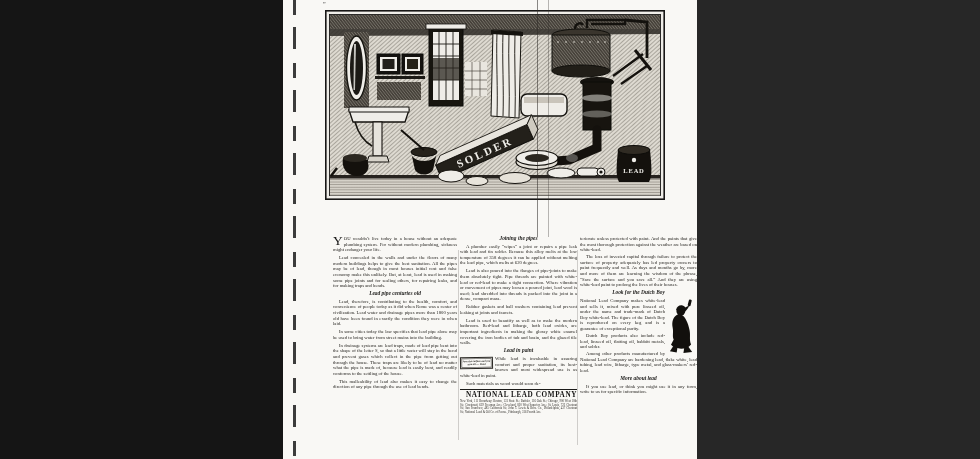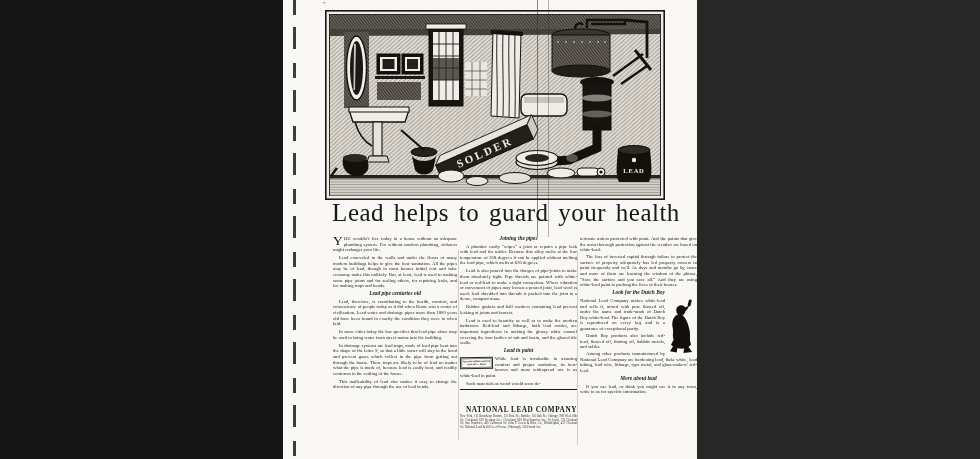--- a/index.html
+++ b/index.html
@@ -61,21 +61,21 @@
   .slogan-badge{
     float:left;width:33px;height:12px;margin:1px 2px 1px 0;
     border:1px solid #2a2824;box-shadow:inset 0 0 0 .6px #f9f8f5, inset 0 0 0 1.1px #2a2824;
     font-size:2.7px;line-height:3.4px;text-align:center;
     font-style:italic;font-weight:bold;padding-top:2px;box-sizing:border-box;
     transform:rotate(-1deg);
   }
   .dutch-boy{float:right;width:30px;height:56px;margin:1px 0 0 2px;}
   .dutch-boy svg{display:block;width:30px;height:56px;}
 
-  .footer{margin-top:3px;border-top:1.4px solid #1c1b19;padding-top:18px;}
+  .footer{margin-top:3px;border-top:1.4px solid #1c1b19;padding-top:3px;}
   .footer .company{
     font-size:7.2px;font-weight:bold;letter-spacing:.6px;text-align:center;
     margin:0 0 1px 0;color:#161514;white-space:nowrap;
   }
   .footer .addresses{
     font-size:3px;line-height:3.7px;text-align:justify;color:#33302c;margin:0;text-indent:0;
   }
   .more-lead p{margin-bottom:1.5px;}
 </style>
 </head>
@@ -223,21 +223,20 @@
       <circle cx="276" cy="162" r="4" fill="#efede8" stroke="#14120e" stroke-width="1"></circle>
       <circle cx="276" cy="162" r="1.6" fill="#14120e"></circle>
 
       <path d="M293 140 C291 160 291 166 294 172 L324 172 C327 166 327 160 325 140 Z" fill="#14110d"></path>
       <ellipse cx="309" cy="140" rx="16" ry="4.5" fill="#302b23" stroke="#0d0c09" stroke-width="1"></ellipse>
       <circle cx="309" cy="150" r="2.2" fill="#efede8"></circle>
       <text x="309" y="163" text-anchor="middle" font-size="6.5" font-weight="bold" fill="#efede8" letter-spacing="0.8" font-family="'Liberation Serif',serif">LEAD</text>
     </svg>
   </div>
 
-  <div class="headline">Lead helps to guard your health</div>
 
   <div class="crease c1"></div>
   <div class="crease c2"></div>
   <div class="gutter-line" style="left:175px;top:250px;height:190px;"></div>
   <div class="gutter-line" style="left:294px;top:250px;height:195px;"></div>
 
   <div class="columns">
 
     <div class="col col-1">
       <p class="noindent"><span class="dropcap">Y</span><span>OU wouldn’t live today in a house without an adequate plumbing system.  For without modern plumbing, sickness might endanger your life.</span></p>

